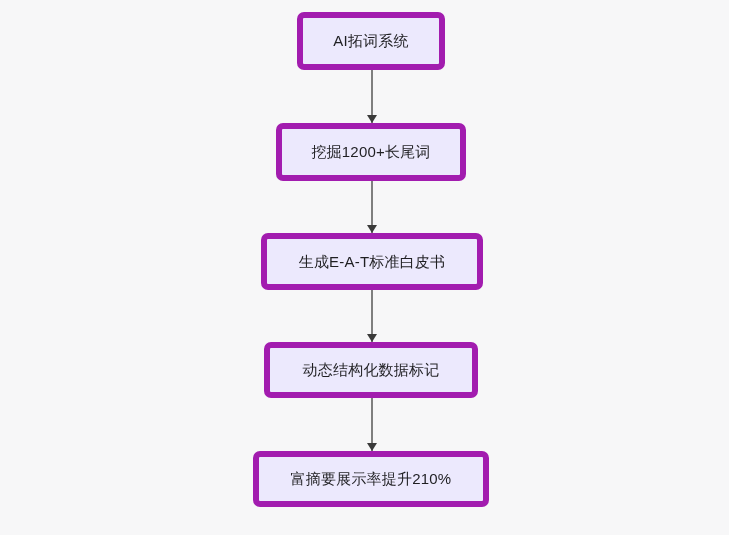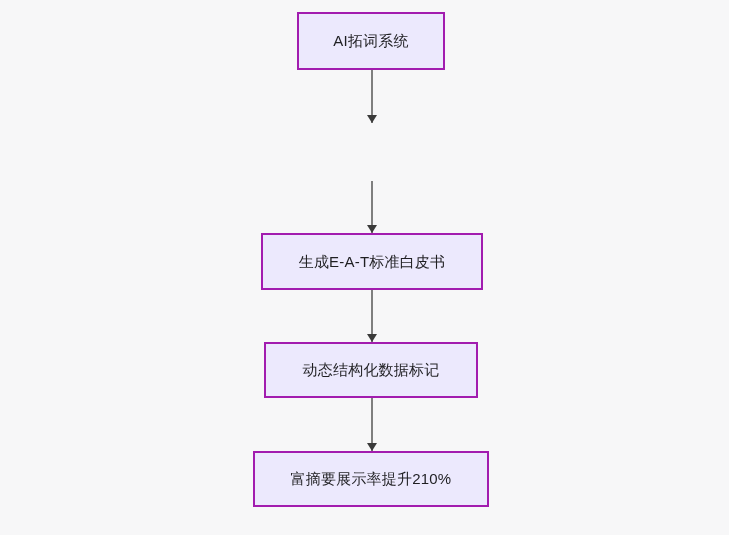--- a/index.html
+++ b/index.html
@@ -15,22 +15,22 @@
   }
   #flowchart-canvas {
     position: relative;
     width: 729px;
     height: 535px;
   }
   .node {
     position: absolute;
     box-sizing: border-box;
     background: #ece9fd;
-    border: 2px solid #a21caf;
-    border-radius: 0;
+    border: 6px solid #a21caf;
+    border-radius: 7px;
     display: flex;
     align-items: center;
     justify-content: center;
     color: #1f1f22;
     font-size: 15px;
     line-height: 1.2;
     letter-spacing: 0.2px;
     white-space: nowrap;
     text-align: left;
   }
@@ -72,20 +72,21 @@
     <div class="edge-line" style="height:52px;"></div>
     <div class="edge-head" style="top:44px;"></div>
   </div>
   <div class="edge" style="left:371px; top:398px; height:53px;">
     <div class="edge-line" style="height:53px;"></div>
     <div class="edge-head" style="top:45px;"></div>
   </div>
 
   <div class="node" style="left:297px; top:12px; width:148px; height:58px;">AI拓词系统</div>
 
+  <div class="node" style="left:276px; top:123px; width:190px; height:58px;">挖掘1200+长尾词</div>
 
   <div class="node" style="left:264px; top:342px; width:214px; height:56px;">动态结构化数据标记</div>
 
   <div class="node" style="left:261px; top:233px; width:222px; height:57px;">生成E-A-T标准白皮书</div>
 
   <div class="node" style="left:253px; top:451px; width:236px; height:56px;">富摘要展示率提升210%</div>
 
 </div>
 
 </body></html>

